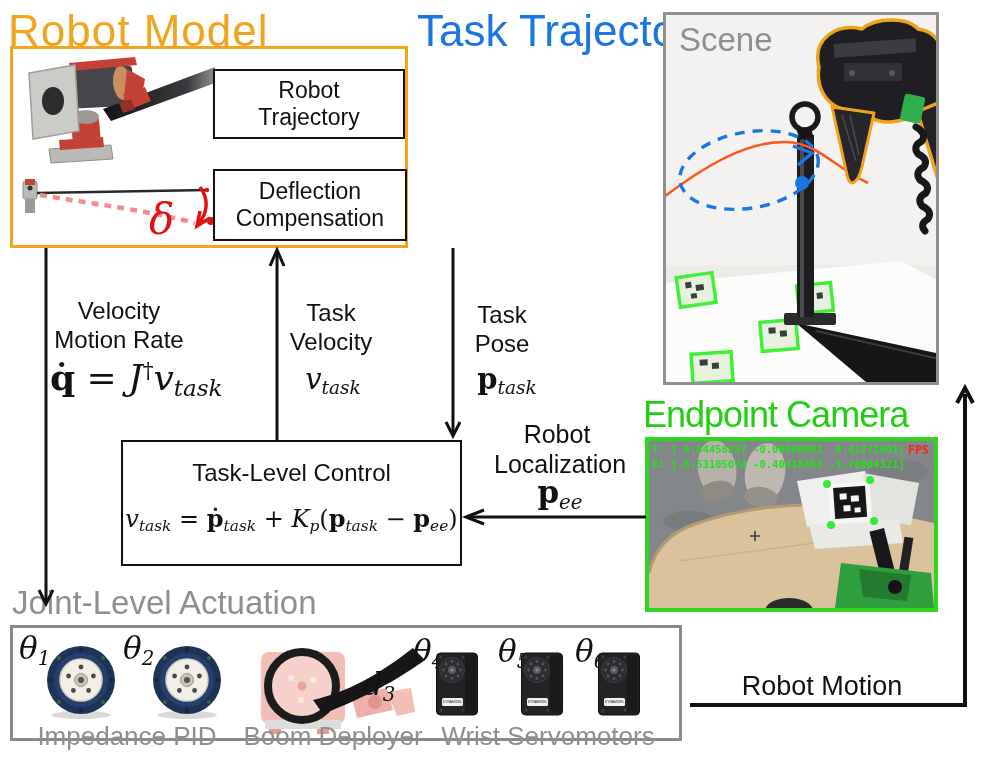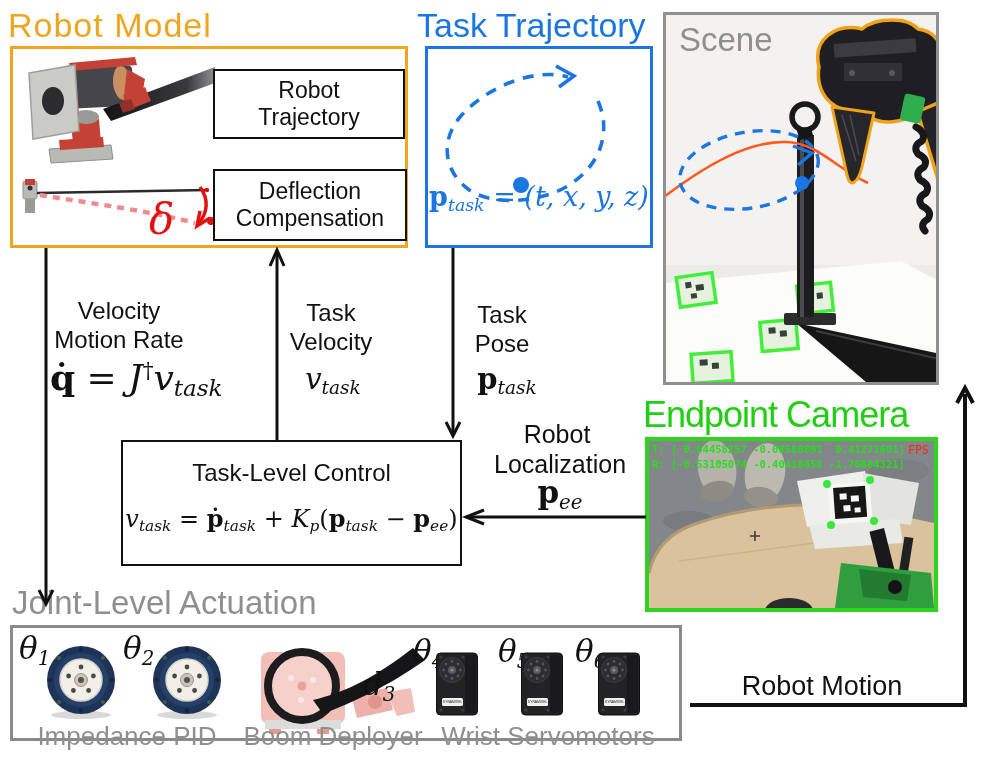--- a/index.html
+++ b/index.html
@@ -1,36 +1,36 @@
 <!DOCTYPE html>
 <html><head>
 <meta charset="utf-8">
 <style>
   html,body{margin:0;padding:0;background:#fff;}
   #canvas{position:relative;width:1000px;height:765px;background:#fff;overflow:hidden;
           font-family:"Liberation Sans",sans-serif;color:#111;}
-  .sec-title{position:absolute;font-size:34px;letter-spacing:1px;white-space:nowrap;}
+  .sec-title{position:absolute;font-size:44px;letter-spacing:1px;white-space:nowrap;}
   .panel{position:absolute;background:#fff;box-sizing:border-box;}
   .inner-box{position:absolute;border:2.5px solid #111;background:#fff;display:flex;
              flex-direction:column;align-items:center;justify-content:center;
              font-size:23px;line-height:1.18;text-align:center;box-sizing:border-box;}
   .lbl{position:absolute;font-size:24px;line-height:1.2;text-align:center;white-space:nowrap;}
   .math{position:absolute;font-family:"DejaVu Serif",serif;font-style:italic;
         white-space:nowrap;text-align:center;}
   .math .rm{font-style:normal;}
   .math .vec{font-style:normal;font-weight:bold;}
   .math .sub{font-size:64%;vertical-align:-0.28em;}
   .math .sup{font-size:60%;vertical-align:0.55em;font-style:normal;}
   .arr{position:absolute;overflow:visible;}
   .cap{position:absolute;font-size:26px;color:#8f8f8f;text-align:center;white-space:nowrap;}
   .jsym{position:absolute;font-family:"DejaVu Serif",serif;font-style:italic;font-size:31px;white-space:nowrap;}
   .jsym .sub{font-size:64%;vertical-align:-0.28em;}
   .overlay-line{position:absolute;font-family:"DejaVu Sans Mono",monospace;font-weight:bold;
                 font-size:10.5px;color:#25DF1E;white-space:pre;}
-  .fps{position:absolute;font-family:"DejaVu Sans Mono",monospace;font-weight:normal;
+  .fps{position:absolute;font-family:"DejaVu Sans Mono",monospace;font-weight:bold;
        font-size:11.5px;color:#FF2417;}
   svg{display:block;}
 </style>
 </head>
 <body>
 
 <div id="canvas">
 
   <div class="sec-title" style="left:8px;top:6px;color:#F0A51E;">Robot Model</div>
   <div class="sec-title" style="left:417px;top:6px;color:#1C76E2;letter-spacing:0;">Task Trajectory</div>
@@ -80,28 +80,20 @@
     <div class="inner-box" style="left:200px;top:20px;width:192px;height:70px;">
       <div>Robot</div>
       <div>Trajectory</div>
     </div>
     <div class="inner-box" style="left:200px;top:120px;width:194px;height:72px;">
       <div>Deflection</div>
       <div>Compensation</div>
     </div>
   </div>
 
-  <div class="panel" style="left:425px;top:46px;width:228px;height:202px;border:3px solid #1C76E2;">
-    <svg style="position:absolute;left:0;top:0;" width="222" height="196" viewBox="0 0 222 196">
-      <path d="M 170 52 C 184 84 172 118 138 138 C 112 153 64 158 40 140 C 16 122 12 92 32 68 C 56 40 104 18 140 28" fill="none" stroke="#1C76E2" stroke-width="3.6" stroke-dasharray="11 9"></path>
-      <polyline points="128,17 146,27 131,38" fill="none" stroke="#1C76E2" stroke-width="3.6"></polyline>
-      <circle cx="93" cy="136" r="8" fill="#1C76E2"></circle>
-    </svg>
-    <div class="math" style="left:0;right:0;top:132px;font-size:27px;color:#1C76E2;"><span class="vec">p</span><span class="sub">task</span><span> = (t, x, y, z)</span></div>
-  </div>
 
   <div class="panel" style="left:663px;top:12px;width:276px;height:373px;border:3px solid #909090;overflow:hidden;">
     <svg style="position:absolute;left:0;top:0;" width="326" height="367" viewBox="0 0 326 367">
       <rect width="326" height="367" fill="#f3f2f0"></rect>
       <rect y="250" width="326" height="117" fill="#ecebe8"></rect>
 
       <polygon points="48,296 210,280 222,332 38,345" fill="#3b3b3e"></polygon>
 
       <polygon points="0,268 235,246 326,294 326,367 0,367" fill="#fcfcfb"></polygon>
       <polygon points="130,308 326,350 326,367 200,367" fill="#161616"></polygon>

